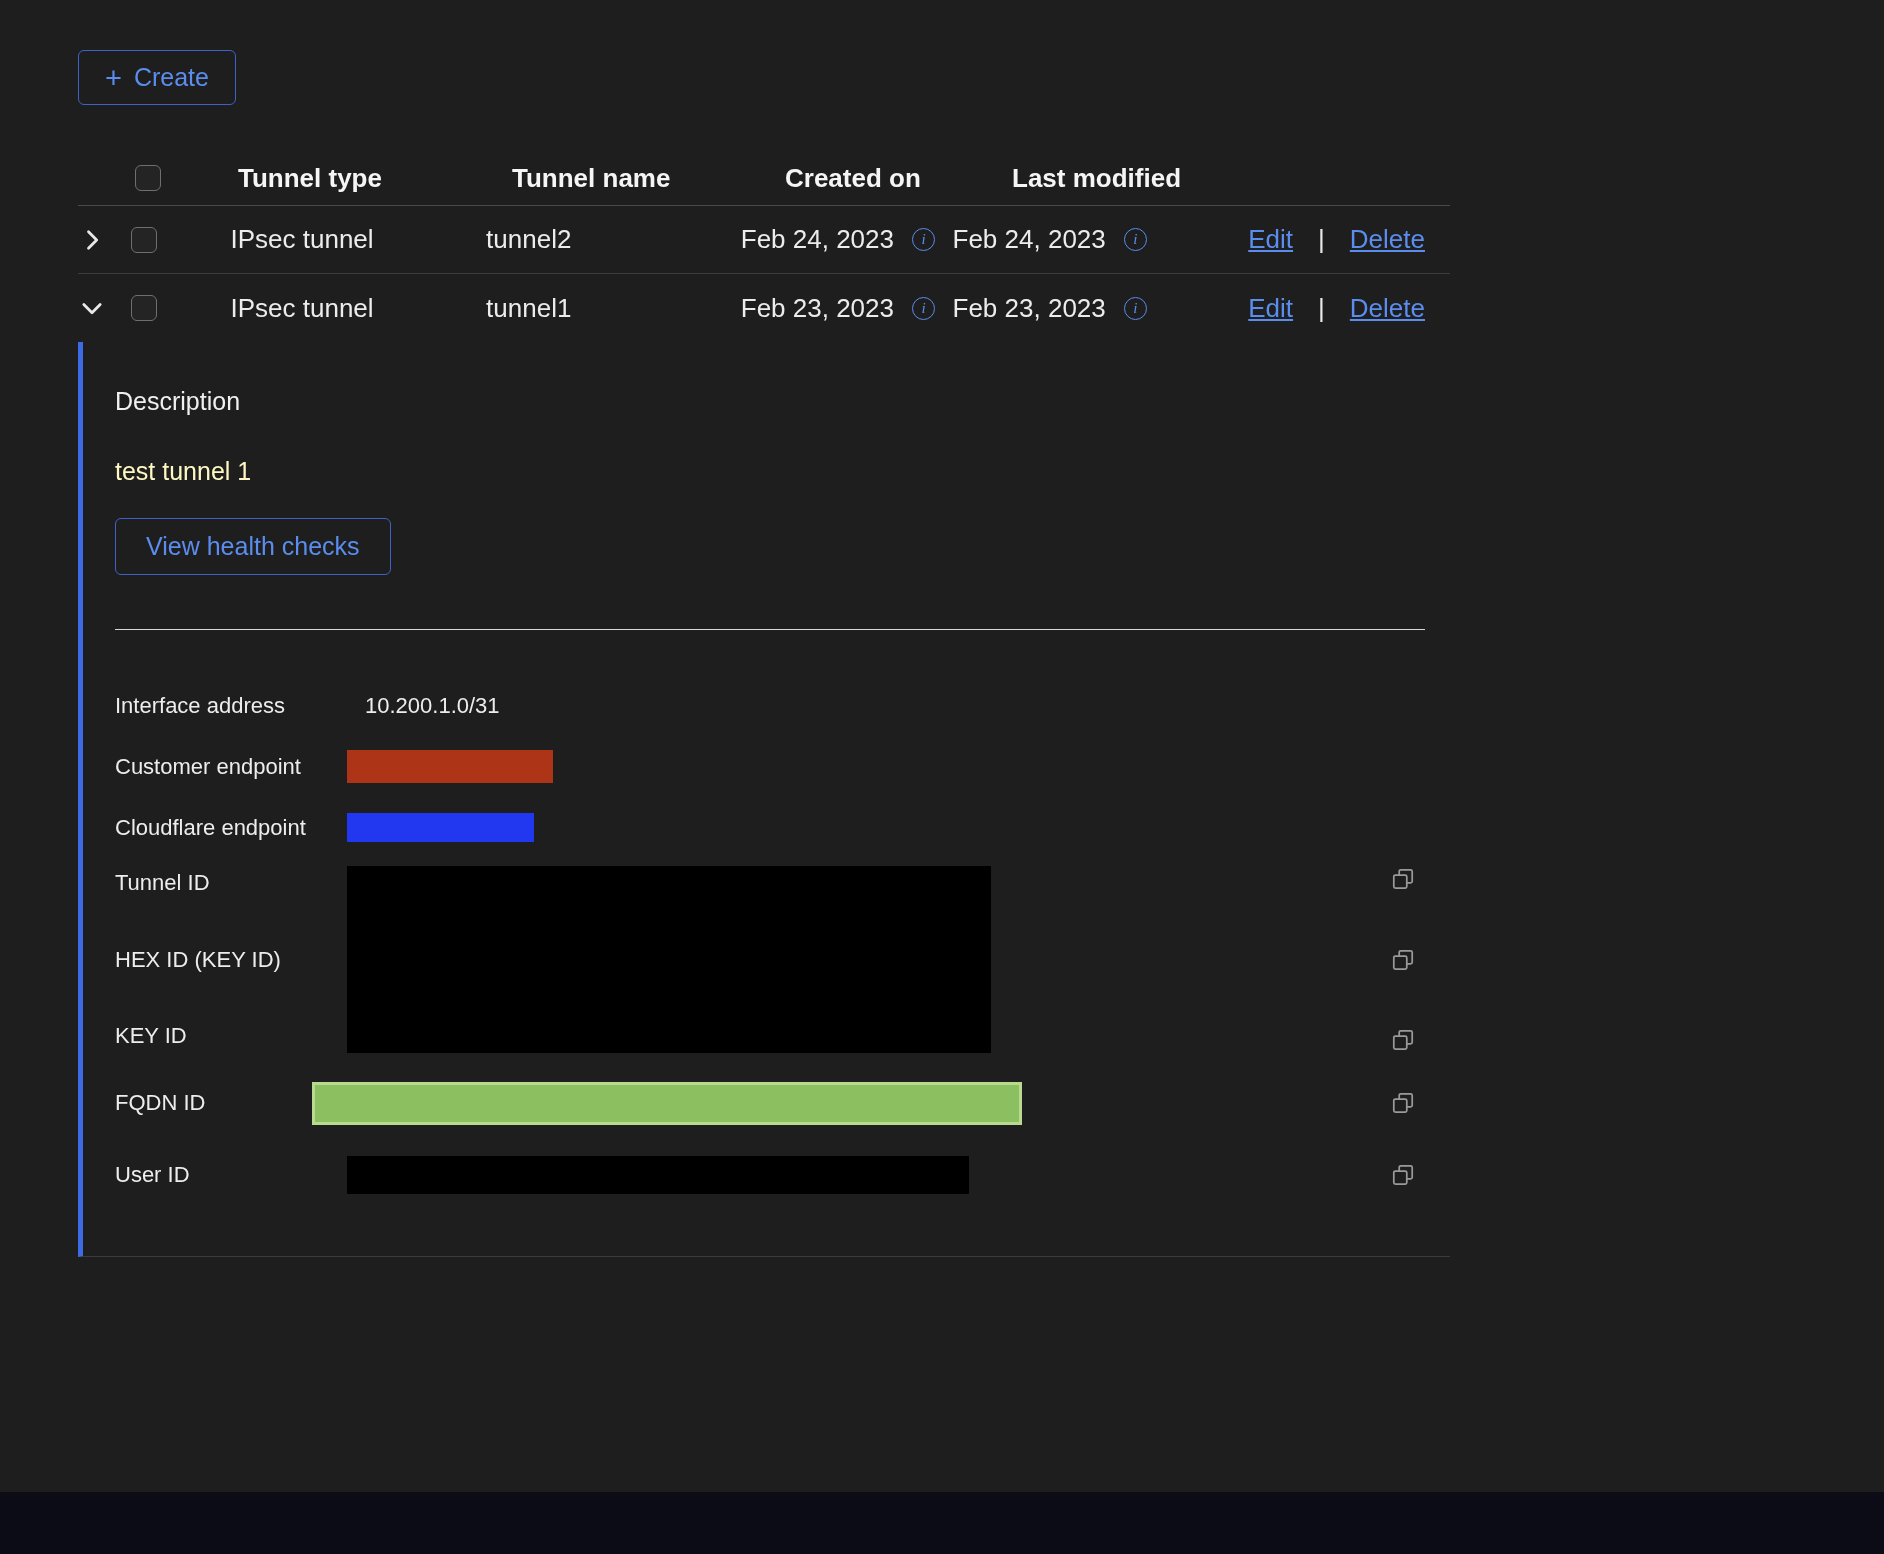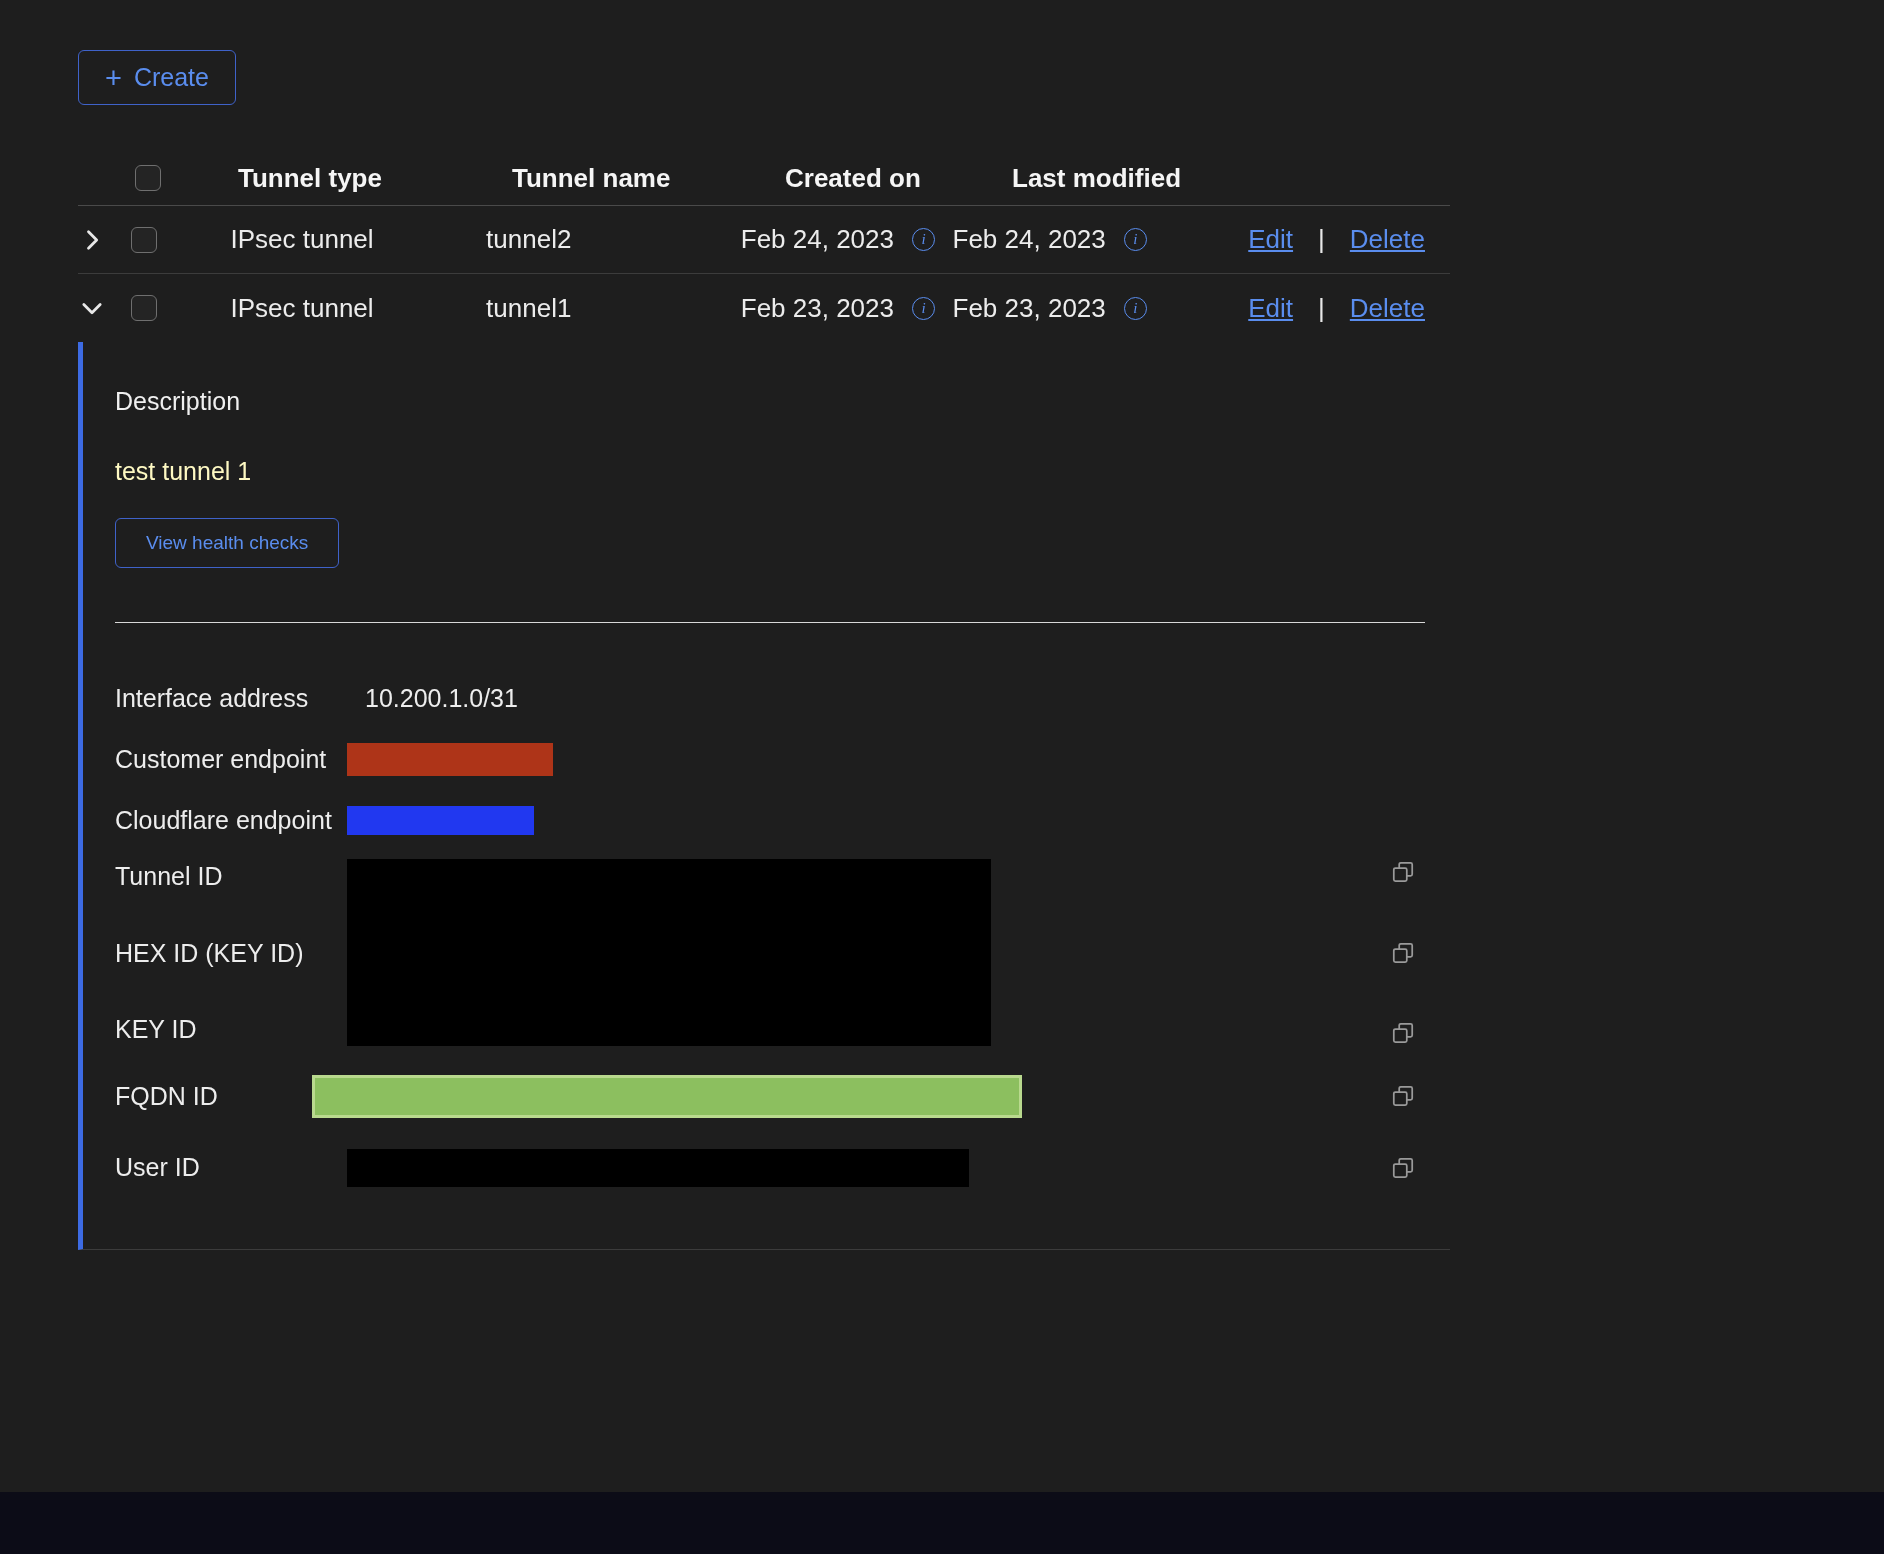--- a/index.html
+++ b/index.html
@@ -67,24 +67,24 @@
   }
 
   
   .detail-panel {
     border-left: 5px solid #3d6be3;
     border-bottom: 1px solid #3c3c3c;
     padding: 44px 0 46px 32px;
   }
   .desc-label { font-size: 25px; color: #f0f0f0; line-height: 30px; }
   .desc-value { font-size: 25px; color: #fef9c3; line-height: 30px; margin-top: 40px; }
-  .health-btn { margin-top: 32px; padding: 13px 30px; font-size: 19px; }
+  .health-btn { margin-top: 32px; padding: 13px 30px; font-size: 25px; }
   .divider { margin-top: 54px; width: 1310px; height: 1px; background: #d8d8d8; }
 
-  .fields { margin-top: 45px; font-size: 25px; }
+  .fields { margin-top: 45px; font-size: 22px; }
   .f-row { display: flex; align-items: center; height: 61px; padding-right: 34px; }
   .f-label { width: 232px; color: #ededed; flex: 0 0 auto; }
   .f-value-text { margin-left: 18px; color: #ededed; }
   .f-spacer { flex: 1; }
 
   .redact-red   { width: 206px; height: 33px; background: #ae3418; }
   .redact-blue  { width: 187px; height: 29px; background: #2138f0; }
   .redact-black-lg { width: 644px; height: 187px; background: #000000; }
   .redact-green { width: 710px; height: 43px; background: #8cbf5f; border: 3px solid #b9d98e; margin-left: -35px; }
   .redact-black-sm { width: 622px; height: 38px; background: #000000; }

